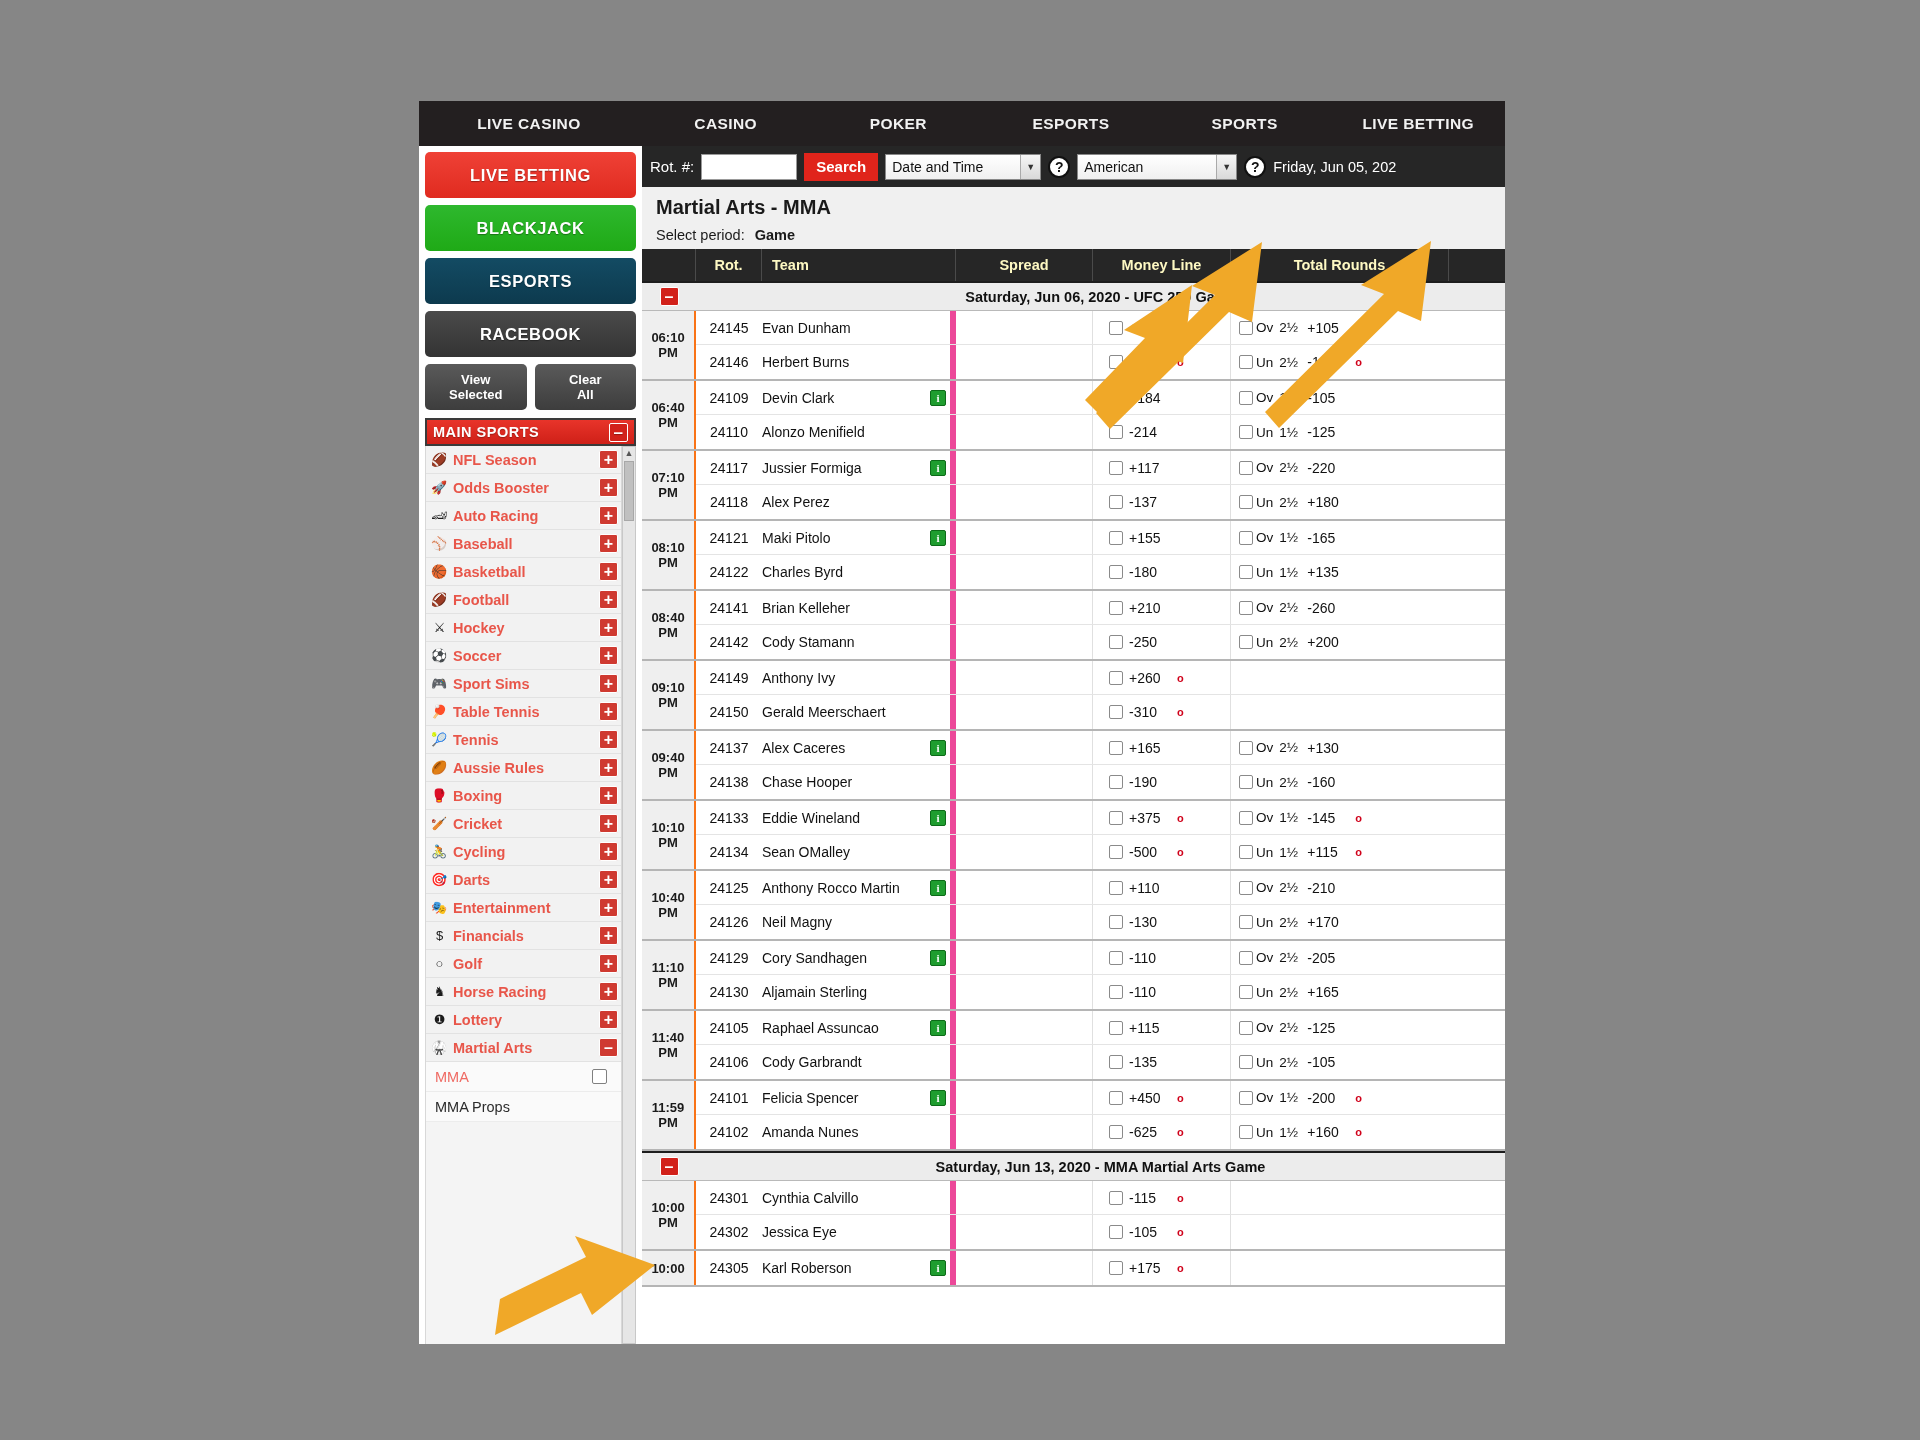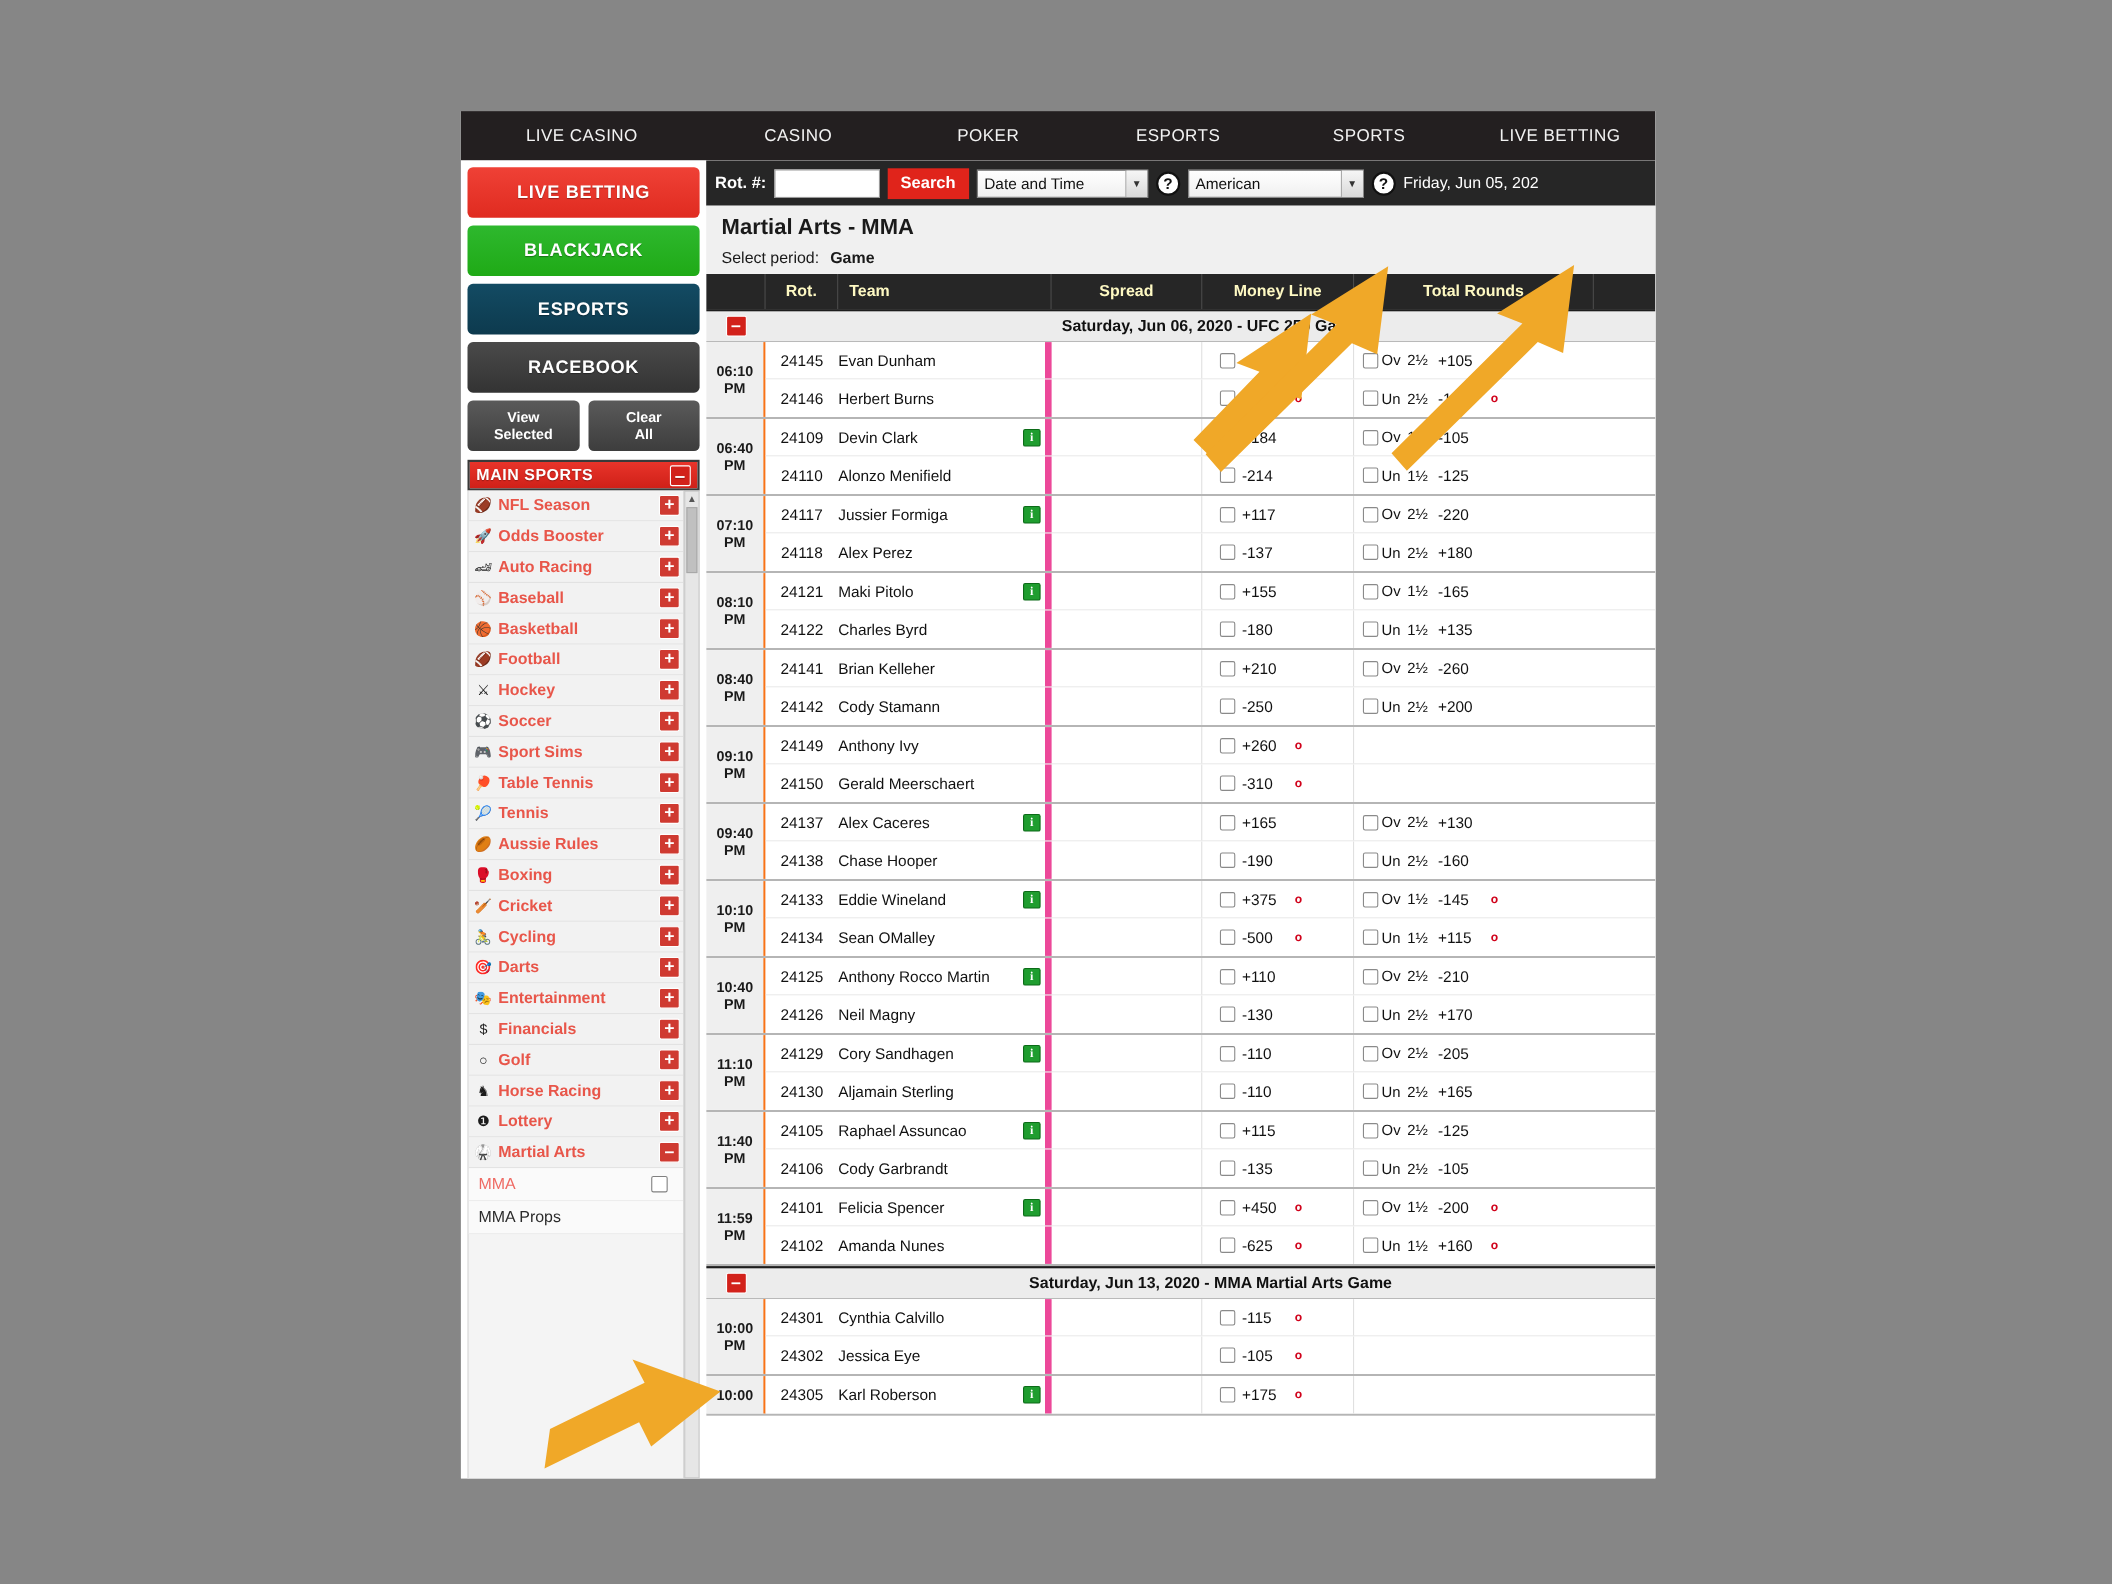--- a/index.html
+++ b/index.html
@@ -17,21 +17,21 @@
     background: #ffffff;
     display: flex; flex-direction: column;
     overflow: hidden;
   }
   
   .topnav {
     height: 45px; background: #231f20; flex: none;
     display: flex; align-items: center;
   }
   .topnav .tab {
-    color: #f2f2f2; font-size: 15.5px; font-weight: 400;
+    color: #f2f2f2; font-size: 15.5px; font-weight: 700;
     letter-spacing: .4px; text-align: center; cursor: pointer;
     white-space: nowrap;
   }
   .topnav .tab.t0 { width: 228px; }
   .topnav .tab.t1 { width: 180px; }
   .topnav .tab.t2 { width: 178px; }
   .topnav .tab.t3 { width: 180px; }
   .topnav .tab.t4 { width: 180px; }
   .topnav .tab.t5 { width: 180px; }
 
@@ -120,21 +120,21 @@
   }
   .scroll-arrow { font-size: 9px; color: #555; line-height: 1; }
   .scroll-thumb { width: 10px; height: 60px; background: #c0c0c0; margin-top: 3px; border: 1px solid #a8a8a8; }
 
   
   .main { flex: 1; min-width: 0; display: flex; flex-direction: column; }
   .searchbar {
     background: #262626; height: 41px; flex: none;
     display: flex; align-items: center; padding: 0 8px; gap: 7px;
   }
-  .searchbar .lab { color: #fff; font-weight: 700; font-size: 15px; }
+  .searchbar .lab { color: #fff; font-weight: 400; font-size: 15px; }
   .rotinput {
     width: 96px; height: 26px; background: #fff; border: 1px solid #999;
   }
   .searchbtn {
     background: #e0241b; color: #fff; font-weight: 700; font-size: 15px;
     height: 28px; padding: 0 12px; display: flex; align-items: center;
     cursor: pointer; border: none;
   }
   .sel {
     height: 26px; background: linear-gradient(#fff,#f0f0f0);

